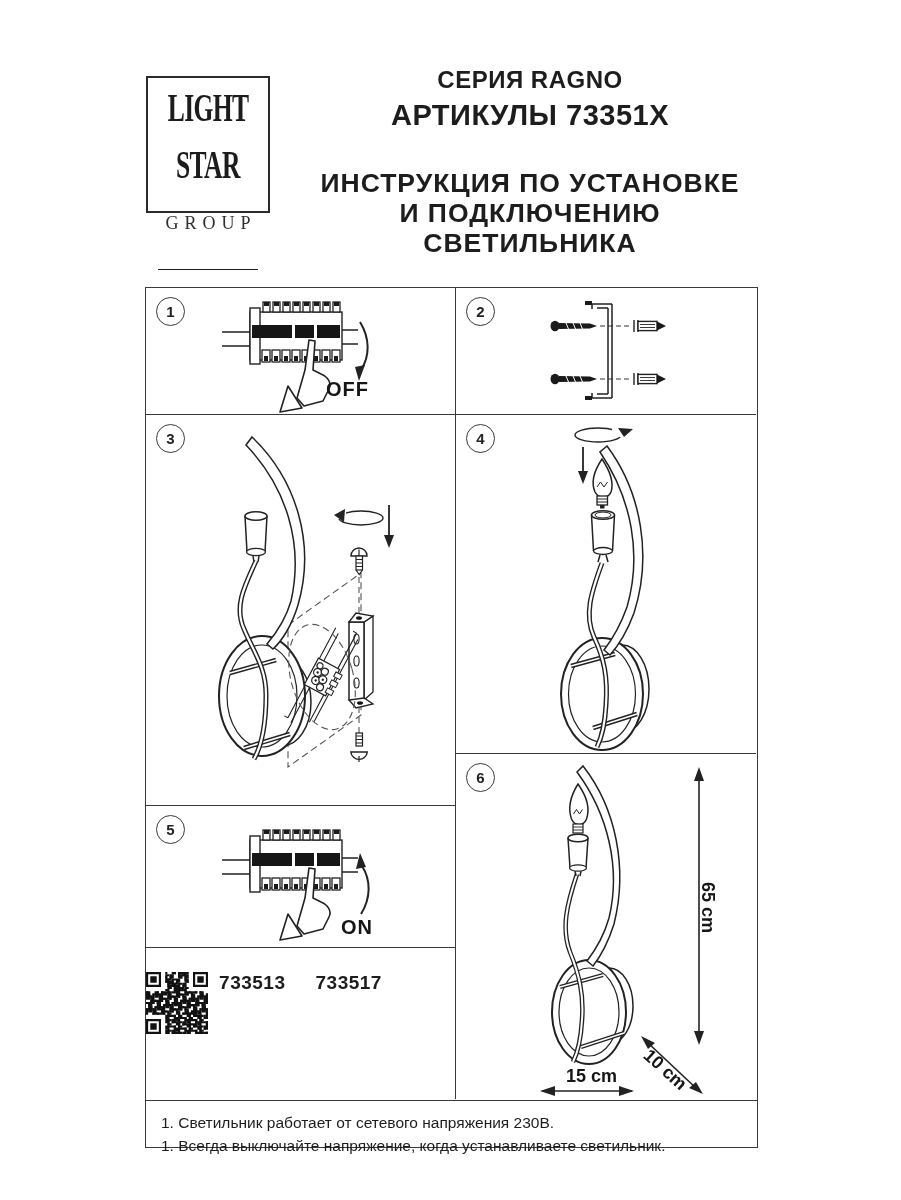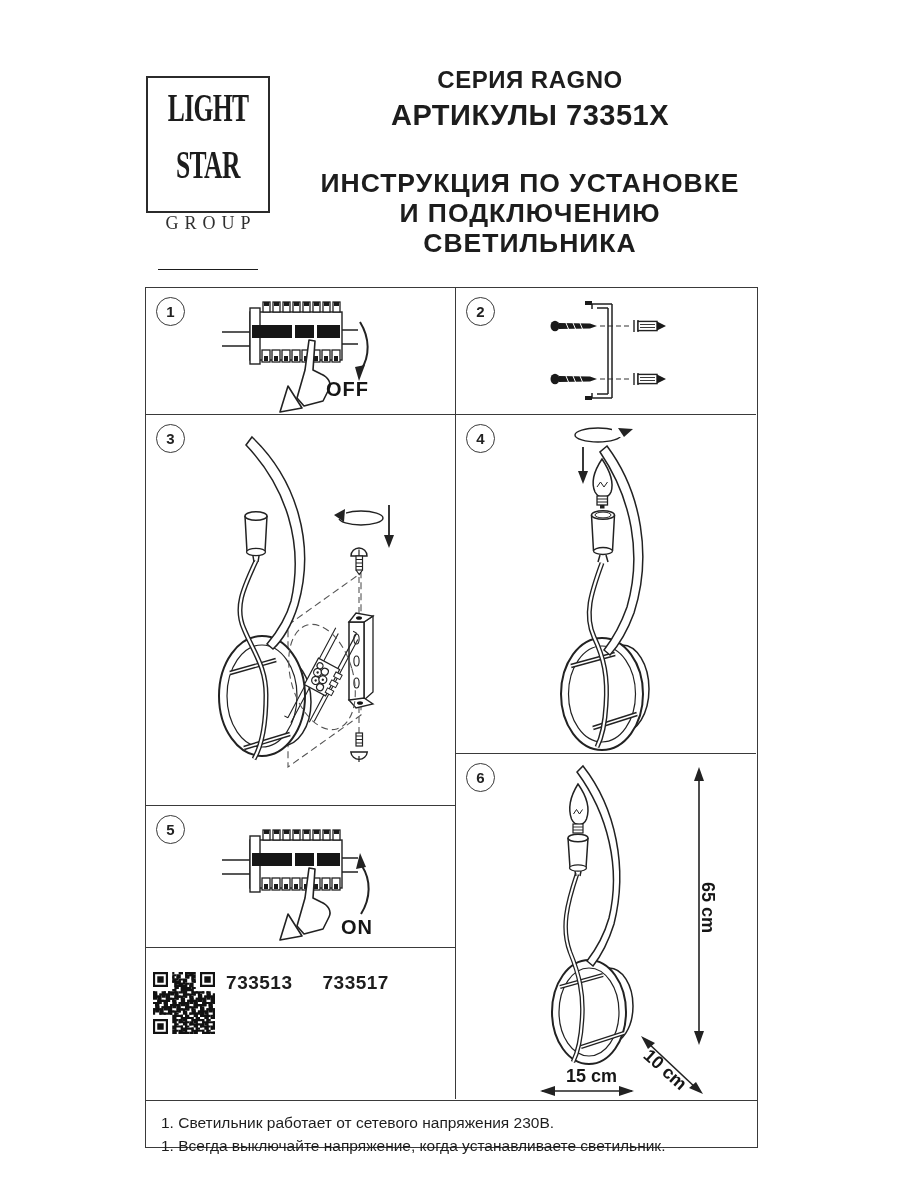--- a/index.html
+++ b/index.html
@@ -42,21 +42,21 @@
          border-radius:50%;display:flex;align-items:center;justify-content:center;
          font-size:15px;font-weight:700;color:#222;background:#fff;z-index:3;}
 
   .draw-label{position:absolute;font-weight:700;color:#161616;z-index:2;}
   .switch-label{font-size:20px;letter-spacing:1px;}
   .dim-label{font-size:18px;white-space:nowrap;}
   .rot90{transform:rotate(90deg);transform-origin:0 0;}
   .rot42{transform:rotate(42deg);transform-origin:0 0;}
 
   
-  .qr-row{position:absolute;left:7px;top:24px;width:100%;display:flex;justify-content:center;gap:30px;}
+  .qr-row{position:absolute;left:0;top:24px;width:100%;display:flex;justify-content:center;gap:30px;}
   .qr-item{text-align:center;}
   .qr-code-label{font-size:19px;font-weight:700;letter-spacing:0.5px;color:#1d1d1d;margin-bottom:7px;}
 
   
   .footer{position:absolute;left:145px;top:1100px;width:613px;height:48px;
           border:1.6px solid #3a3a3a;box-sizing:border-box;background:#fff;
           padding:10px 10px 0 15px;}
   .footer div{font-size:15.5px;line-height:23px;color:#1d1d1d;}
 </style>
 </head>

